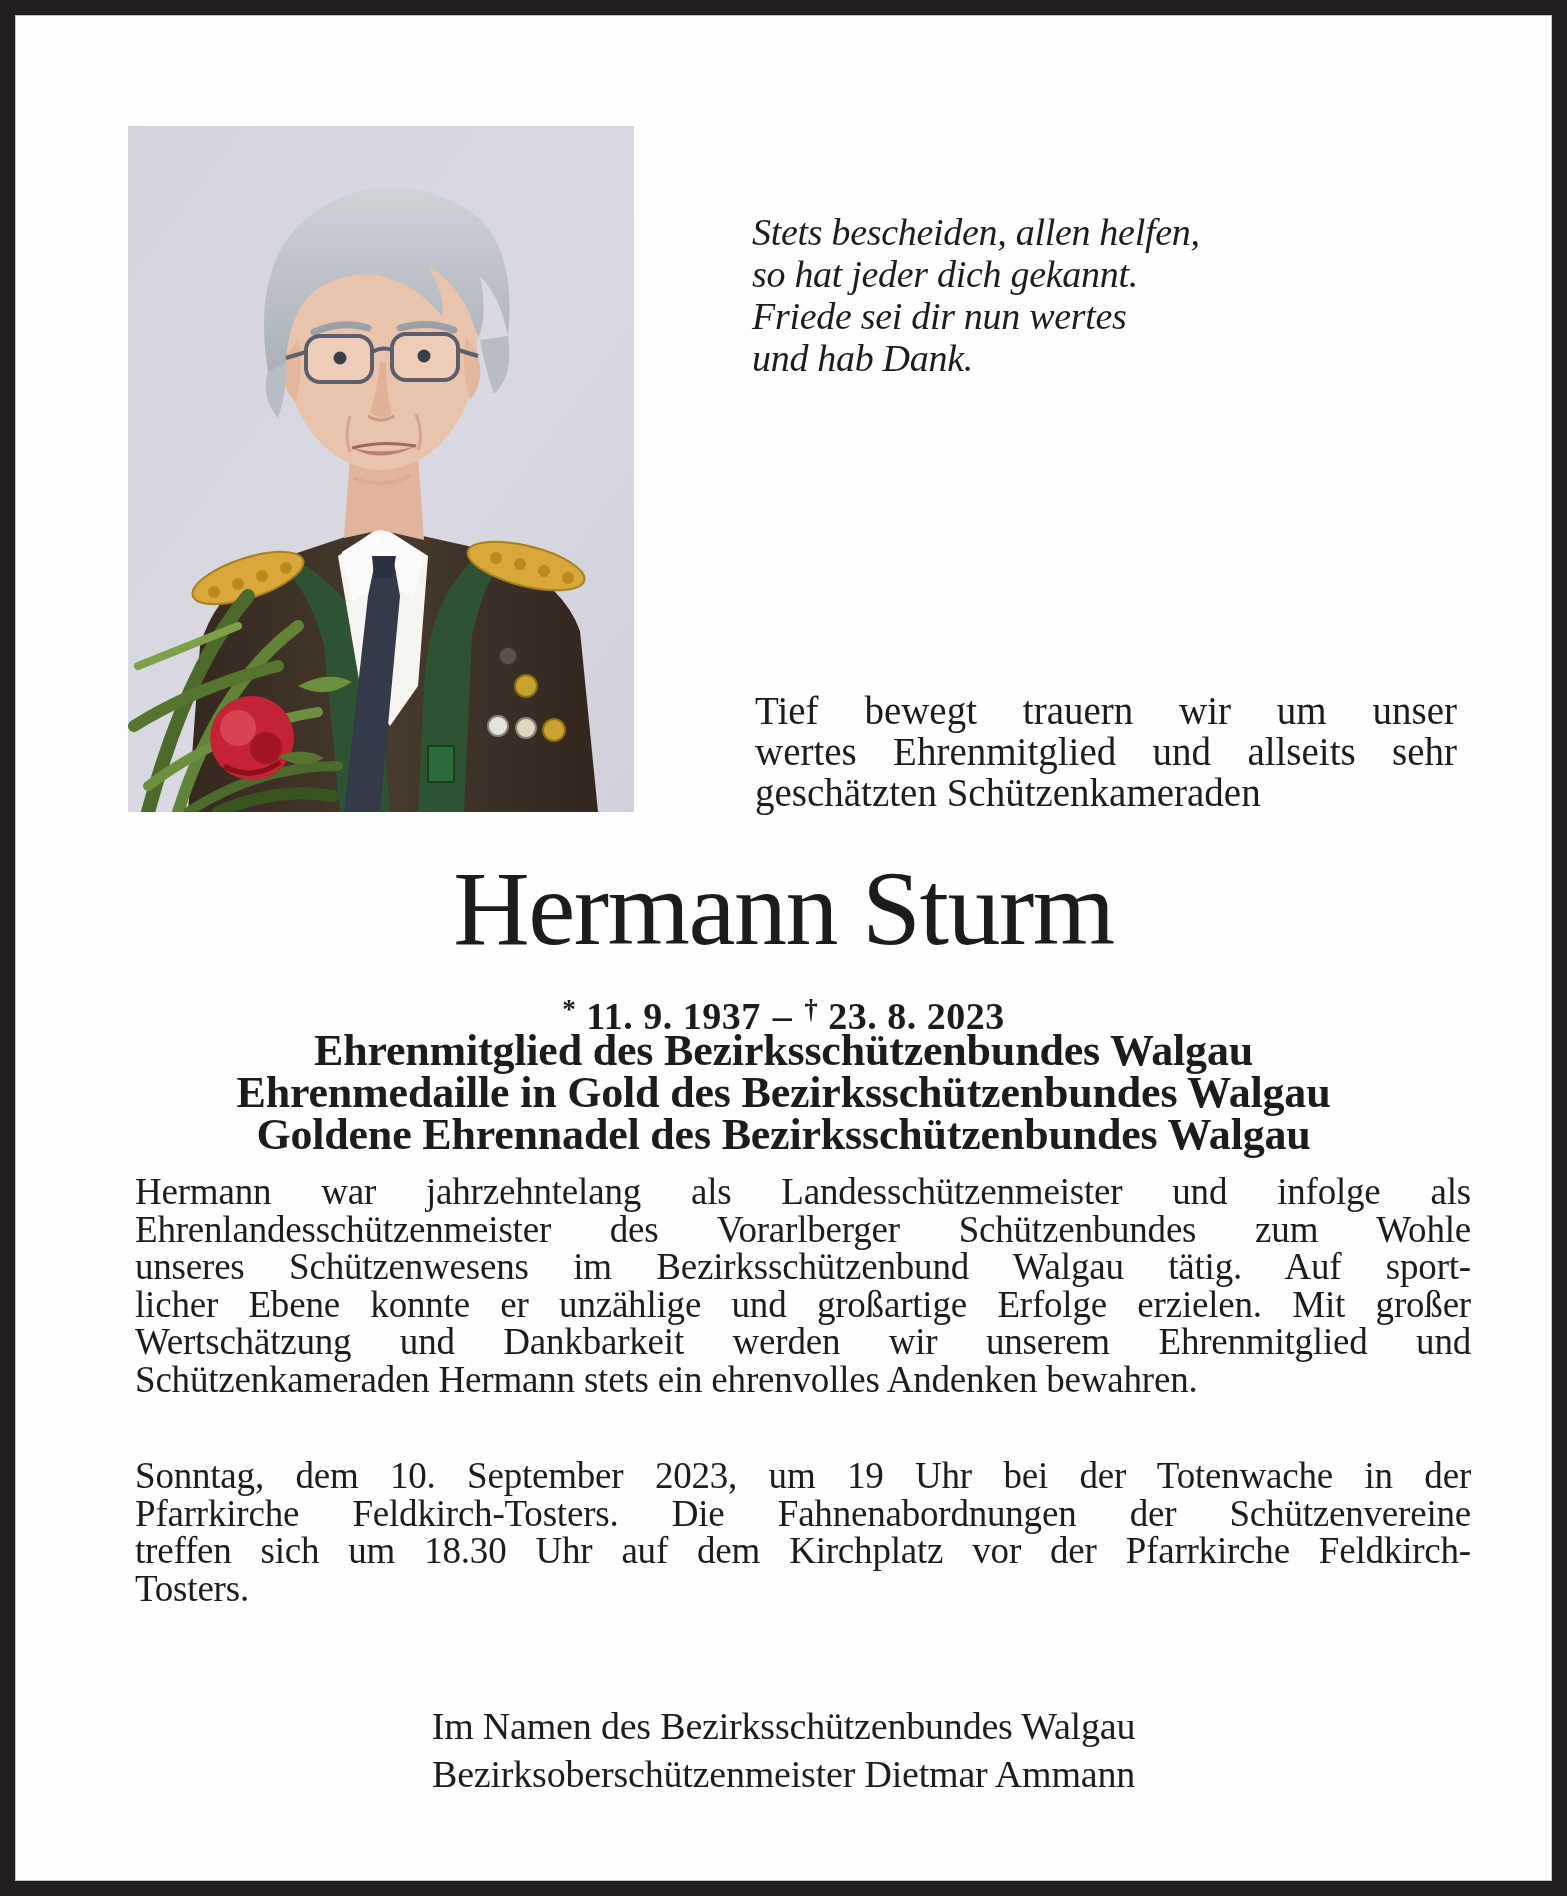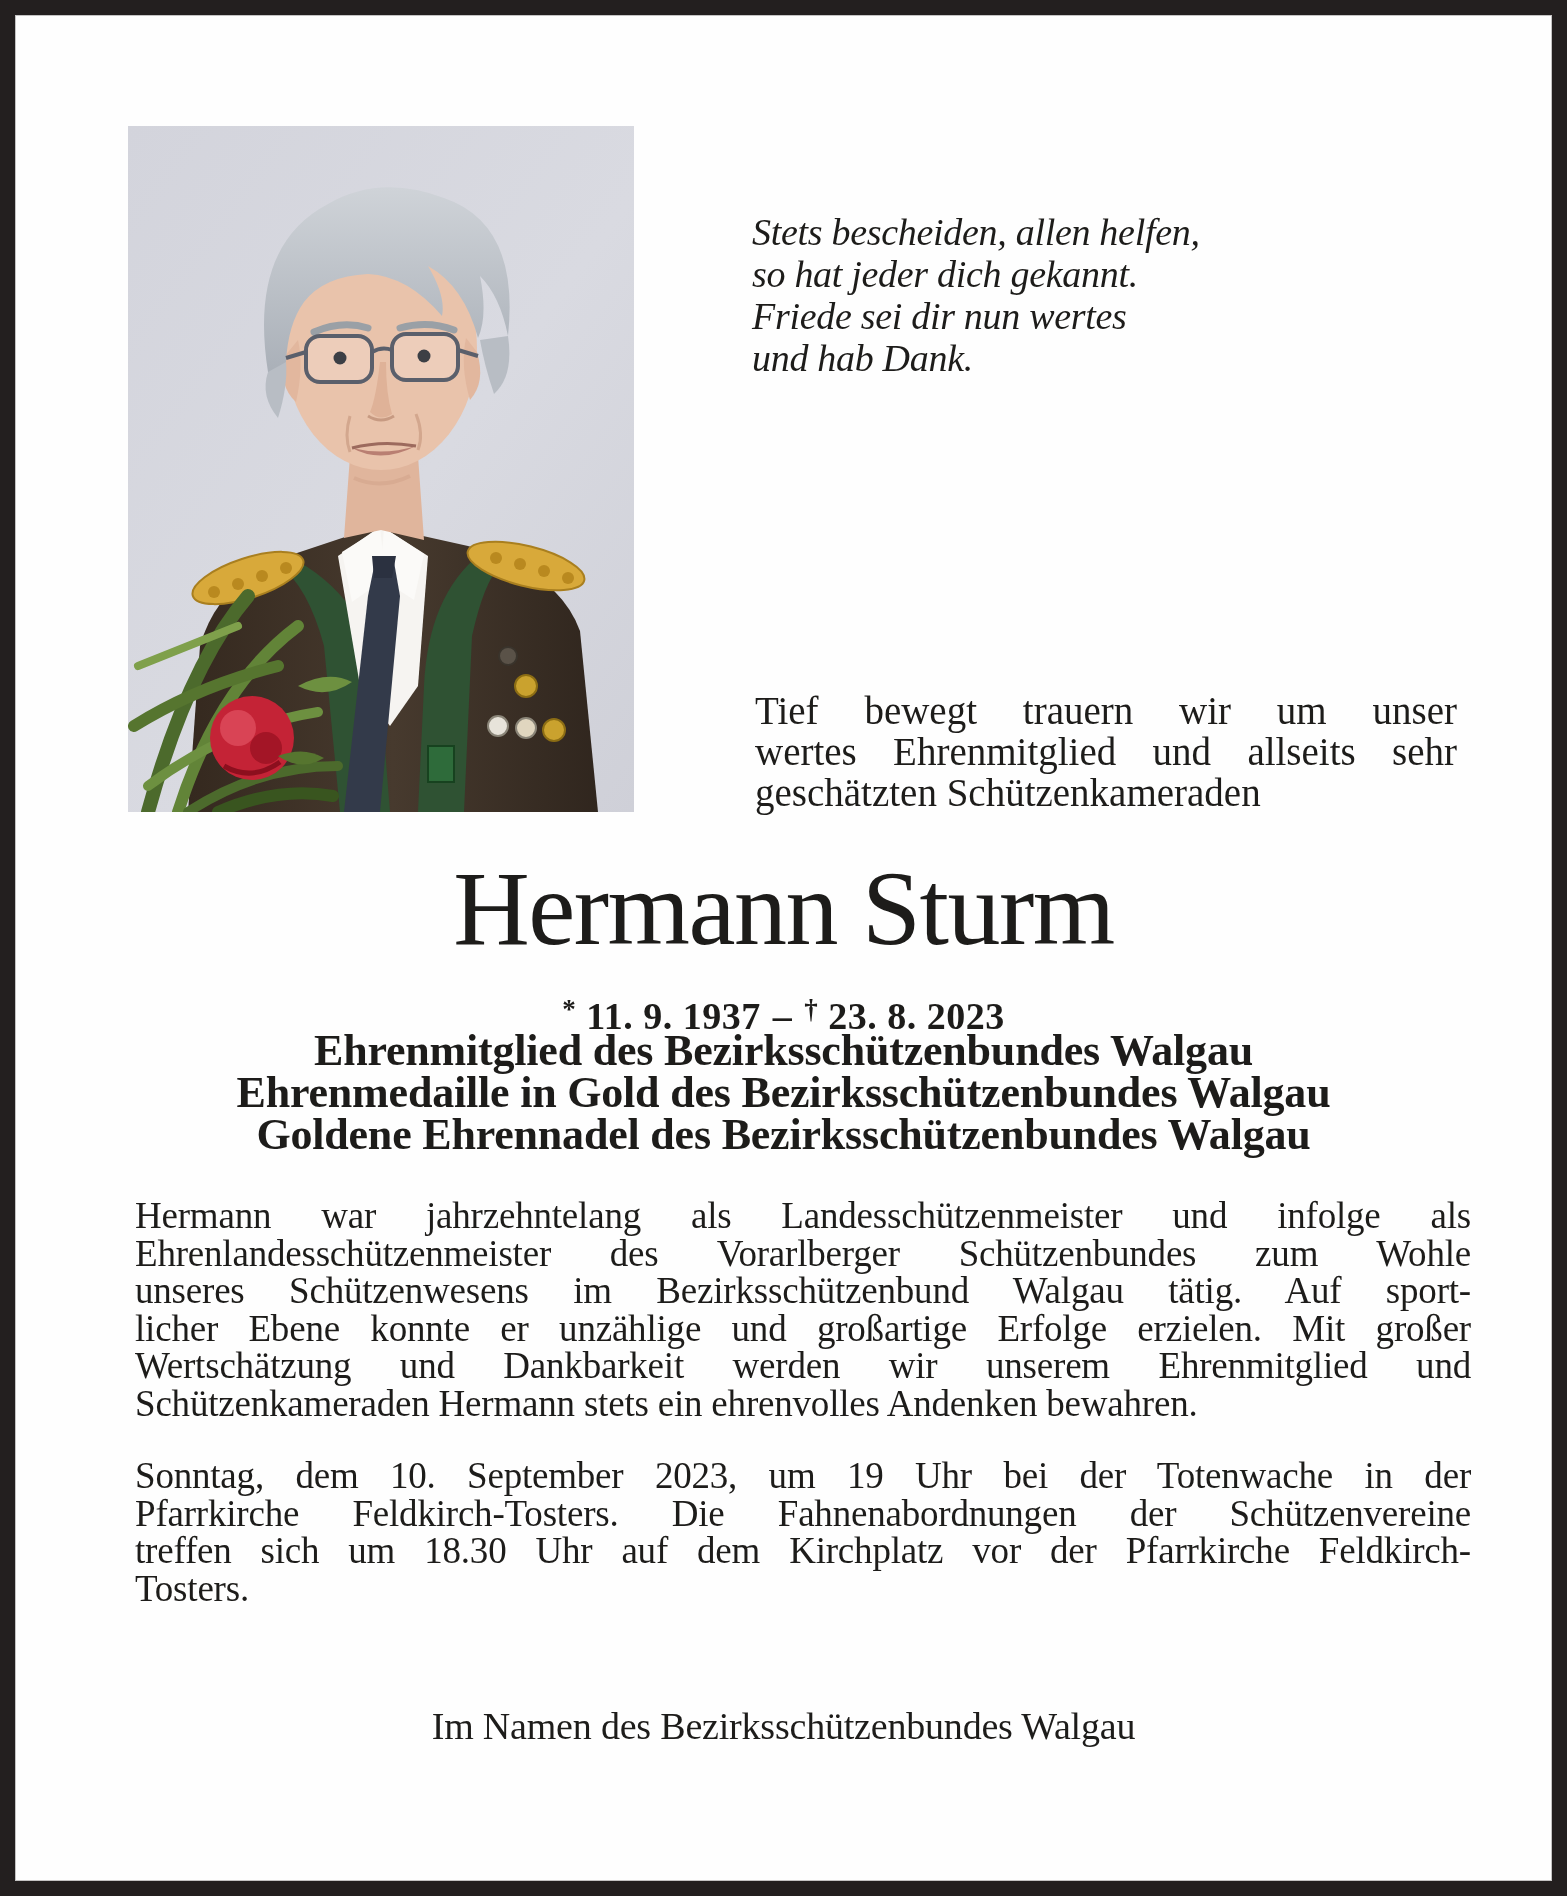--- a/index.html
+++ b/index.html
@@ -25,21 +25,21 @@
   
   .name{left:0;top:840px;width:100%;text-align:center;font-size:106px;line-height:1.02;letter-spacing:-1.5px;font-weight:500;}
   
   .dates{left:0;top:981px;width:100%;text-align:center;font-weight:bold;font-size:38px;line-height:1.1;letter-spacing:0.5px;}
   .dates .lifesym{display:inline-block;font-size:27px;transform:translateY(-11px);font-weight:bold;}
   .dates .sep{padding:0 2px;}
   
   .honors{left:0;top:1015px;width:100%;text-align:center;font-weight:bold;font-size:44px;line-height:42px;letter-spacing:-0.2px;}
   
   .para{left:120px;width:1336px;font-size:37px;line-height:37.6px;letter-spacing:-0.2px;}
-  .para1{top:1182px;}
+  .para1{top:1158px;}
   .para2{top:1442px;}
   .jl{text-align:justify;text-align-last:justify;text-justify:inter-word;}
   .jl.last{text-align-last:left;}
   
   .signature{left:0;top:1687px;width:100%;text-align:center;font-weight:normal;font-size:38px;line-height:48px;letter-spacing:-0.2px;}
 </style>
 </head>
 <body>
 
 <div class="page">
@@ -200,15 +200,16 @@
 
   <div class="abs para para2">
     <div class="jl">Sonntag, dem 10. September 2023, um 19 Uhr bei der Totenwache in der</div>
     <div class="jl">Pfarrkirche Feldkirch-Tosters. Die Fahnenabordnungen der Schützenvereine</div>
     <div class="jl">treffen sich um 18.30 Uhr auf dem Kirchplatz vor der Pfarrkirche Feldkirch-</div>
     <div class="jl last">Tosters.</div>
   </div>
 
   <div class="abs signature">
     <div>Im Namen des Bezirksschützenbundes Walgau</div>
+    <div>Bezirksoberschützenmeister Dietmar Ammann</div>
   </div>
 
 </div>
 
 </body></html>

